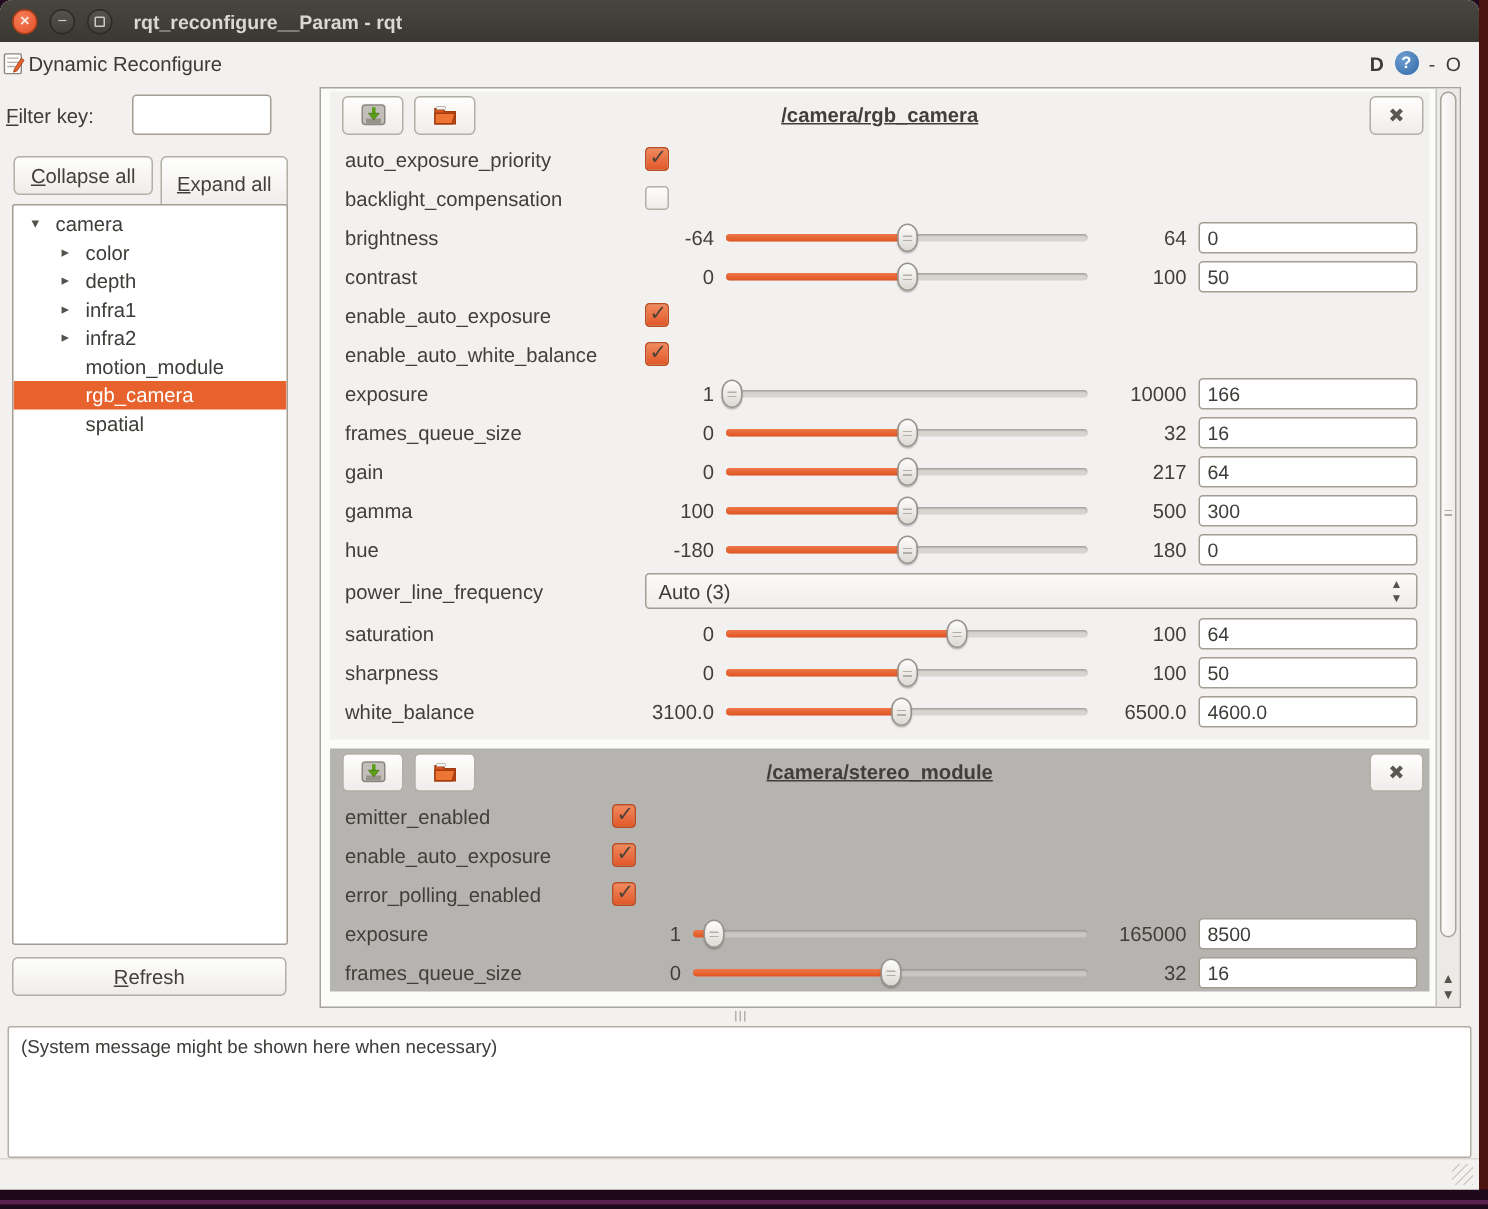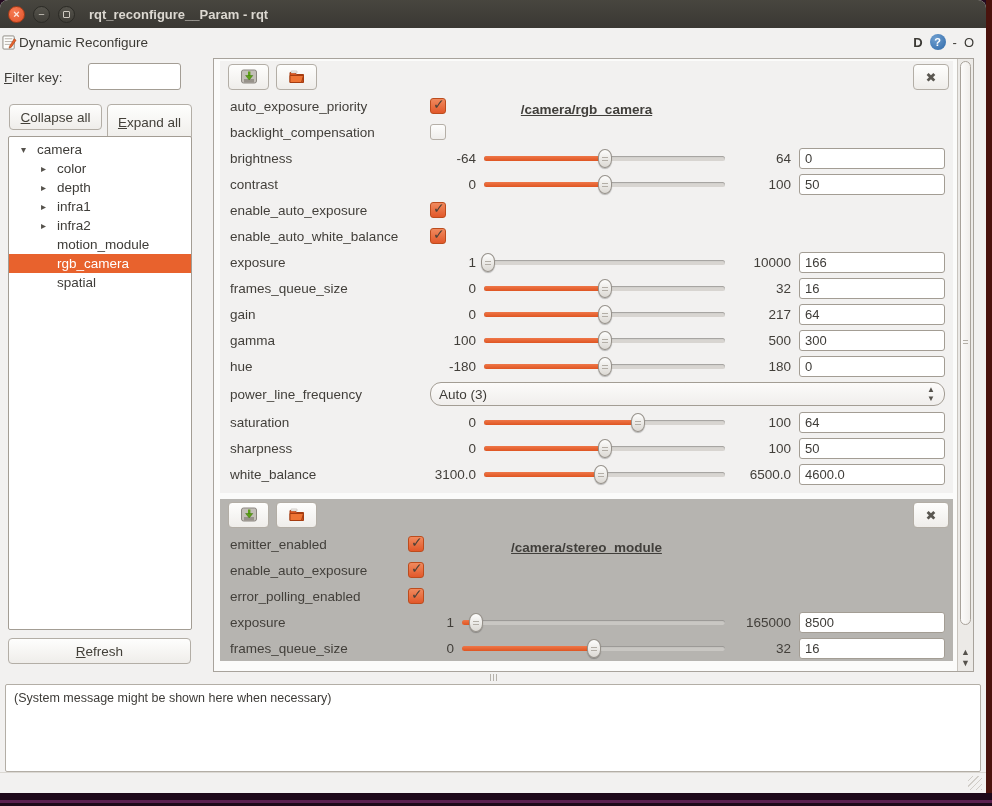--- a/index.html
+++ b/index.html
@@ -50,42 +50,42 @@
   .main { position:absolute; left:213px; top:58px; width:761px; height:614px; border:1px solid #a8a39c; background:#fbfbfa; overflow:hidden; }
   .panel { margin:2px 20px 6px 6px; }
   .panel.p1 { background:#f2f1f0; }
   .panel.p2 { background:#b6b4b0; }
   .phead { position:relative; height:32px; }
   .tool-btn { position:absolute; top:3px; width:41px; height:26px; }
   .tool-btn.save { left:8px; }
   .tool-btn.open { left:56px; }
   .tool-btn.closep { right:4px; width:36px; }
   .x-glyph { font-size:13px; font-weight:bold; color:#5a5751; }
-  .ptitle { position:absolute; left:100px; right:100px; top:8px; text-align:center; font-weight:bold; text-decoration:underline; color:#413f3b; font-size:13.5px;margin-top:33px; }
+  .ptitle { position:absolute; left:100px; right:100px; top:8px; text-align:center; font-weight:bold; text-decoration:underline; color:#413f3b; font-size:13.5px; }
 
   .prow { display:flex; align-items:center; height:26px; padding-left:10px; font-size:13.5px; color:#423f3a; }
   .plabel { width:200px; flex:none; }
   .p2 .plabel { width:178px; }
   .pmin { width:46px; flex:none; text-align:right; margin-right:8px; }
   .pmax { width:58px; flex:none; text-align:right; margin:0 8px; }
   .pinput { width:146px; flex:none; height:21px; margin-right:8px; border:1px solid #a39d94; border-radius:3px; background:#fff; padding:0 5px; font-size:13px; color:#3e3c38; font-family:inherit; }
 
   .checkbox { width:16px; height:16px; flex:none; border:1px solid #b5afa7; border-radius:3px; background:linear-gradient(#fdfdfc,#efedeb); position:relative; }
   .checkbox.on { background:linear-gradient(#f08a5e,#e2582a); border-color:#bc4c1d; }
   .checkbox .mark { display:none; position:absolute; left:2px; top:-3px; font-size:14px; font-weight:bold; color:#4d4238; }
   .checkbox.on .mark { display:block; }
 
   .ptrack { position:relative; flex:1; height:21px; }
   .groove { position:absolute; left:0; right:0; top:8px; height:5px; border-radius:3px; background:#d8d5d1; box-shadow:inset 0 1px 1px rgba(0,0,0,.25); }
   .p2 .groove { background:#c9c7c3; }
   .fill { position:absolute; left:0; top:8px; height:5px; width:var(--pct,50%); border-radius:3px; background:linear-gradient(#ef7748,#df5522); }
   .handle { position:absolute; top:1px; left:calc(var(--pct,50%) - 7px); width:14px; height:19px; background:linear-gradient(#fdfdfc,#dcd9d4); border:1px solid #96918a; border-radius:7px / 8px; box-shadow:0 1px 1px rgba(0,0,0,.25); }
   .handle::after { content:""; position:absolute; left:3px; right:3px; top:7px; height:5px; background:repeating-linear-gradient(#b3aea6 0 1px,transparent 1px 3px); }
 
-  .combo { flex:1; height:24px; margin-right:8px; border:1px solid #a39d94; border-radius:11px; background:linear-gradient(#fcfbfa,#f0eeec); display:flex; align-items:center; padding:0 8px; position:relative; font-size:13.5px; color:#3e3c38; }
+  .combo { flex:1; height:24px; margin-right:8px; border:1px solid #a39d94; border-radius:3px; background:linear-gradient(#fcfbfa,#f0eeec); display:flex; align-items:center; padding:0 8px; position:relative; font-size:13.5px; color:#3e3c38; }
   .combo-arrows { position:absolute; right:9px; top:2px; display:flex; flex-direction:column; align-items:center; font-size:8px; line-height:9px; color:#55524c; }
 
   
   .vscroll { position:absolute; top:0; right:0; width:16px; height:612px; background:#eceae7; border-left:1px solid #c8c4be; }
   .vthumb { position:absolute; top:2px; left:2px; width:11px; height:564px; background:linear-gradient(90deg,#fcfbfa,#f0eeeb); border:1px solid #a9a39b; border-radius:6px; }
   .vthumb::after { content:""; position:absolute; left:2px; right:2px; top:50%; margin-top:-3px; height:6px; background:repeating-linear-gradient(#b3aea6 0 1px,transparent 1px 3px); }
   .vstepper { position:absolute; bottom:2px; left:1px; width:13px; display:flex; flex-direction:column; align-items:center; font-size:9px; line-height:11px; color:#55524c; }
 
   .split-grip { position:absolute; left:485px; top:674px; width:16px; height:8px; display:flex; gap:2px; justify-content:center; }
   .split-grip i { width:1px; height:7px; background:#b5b1aa; }

